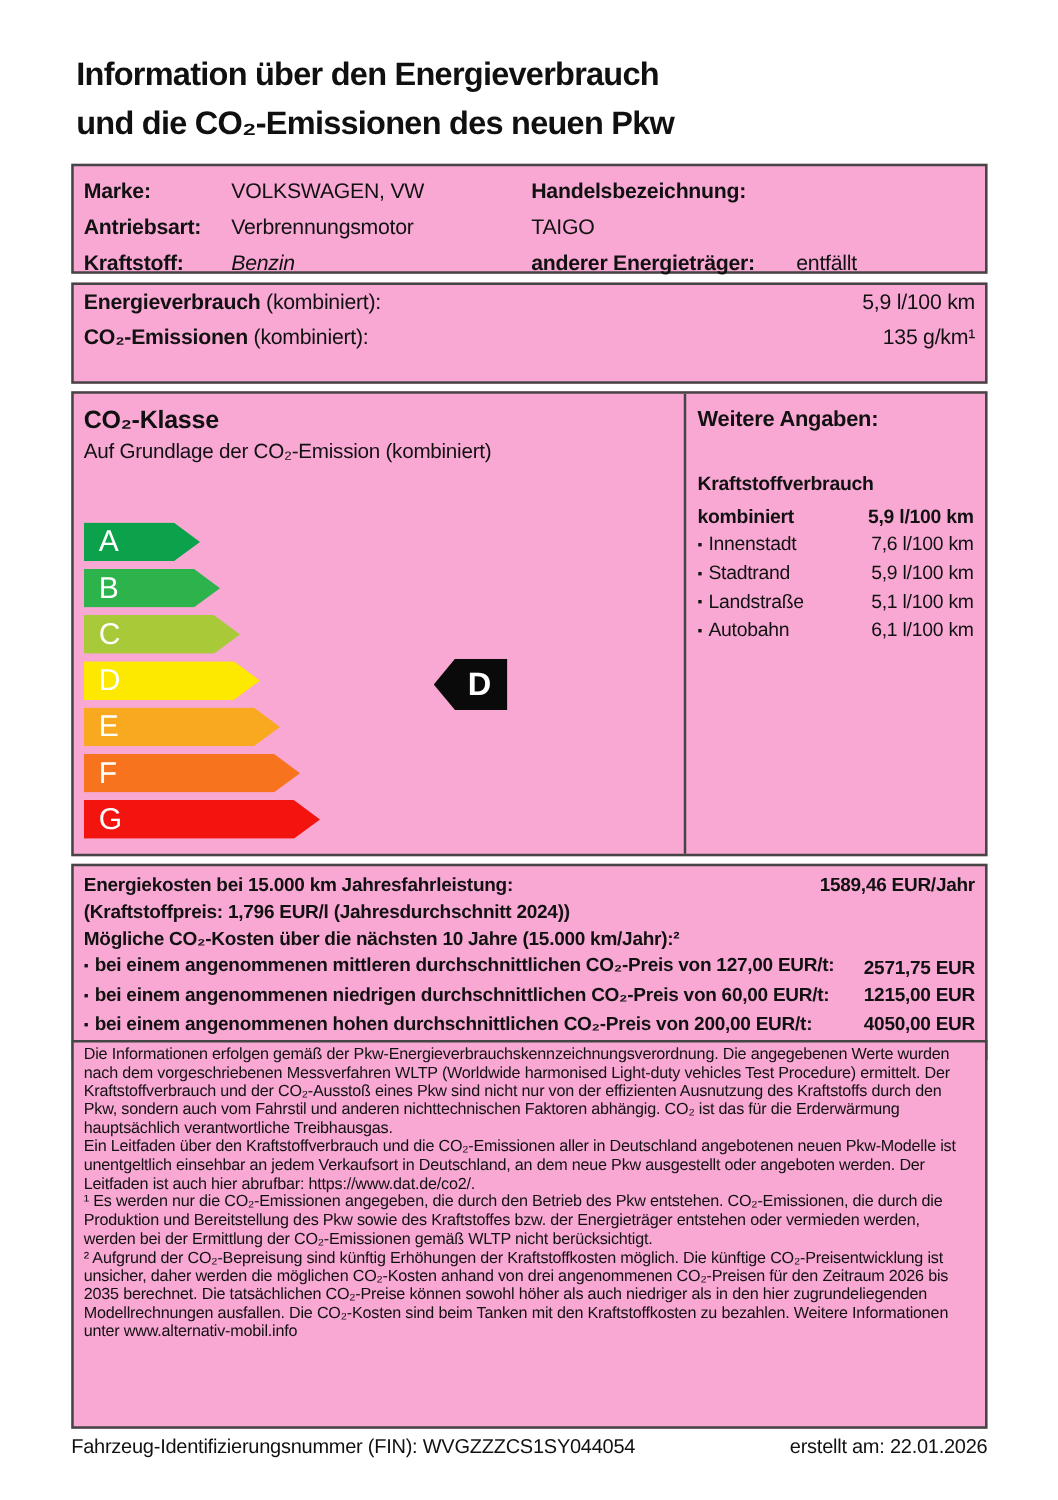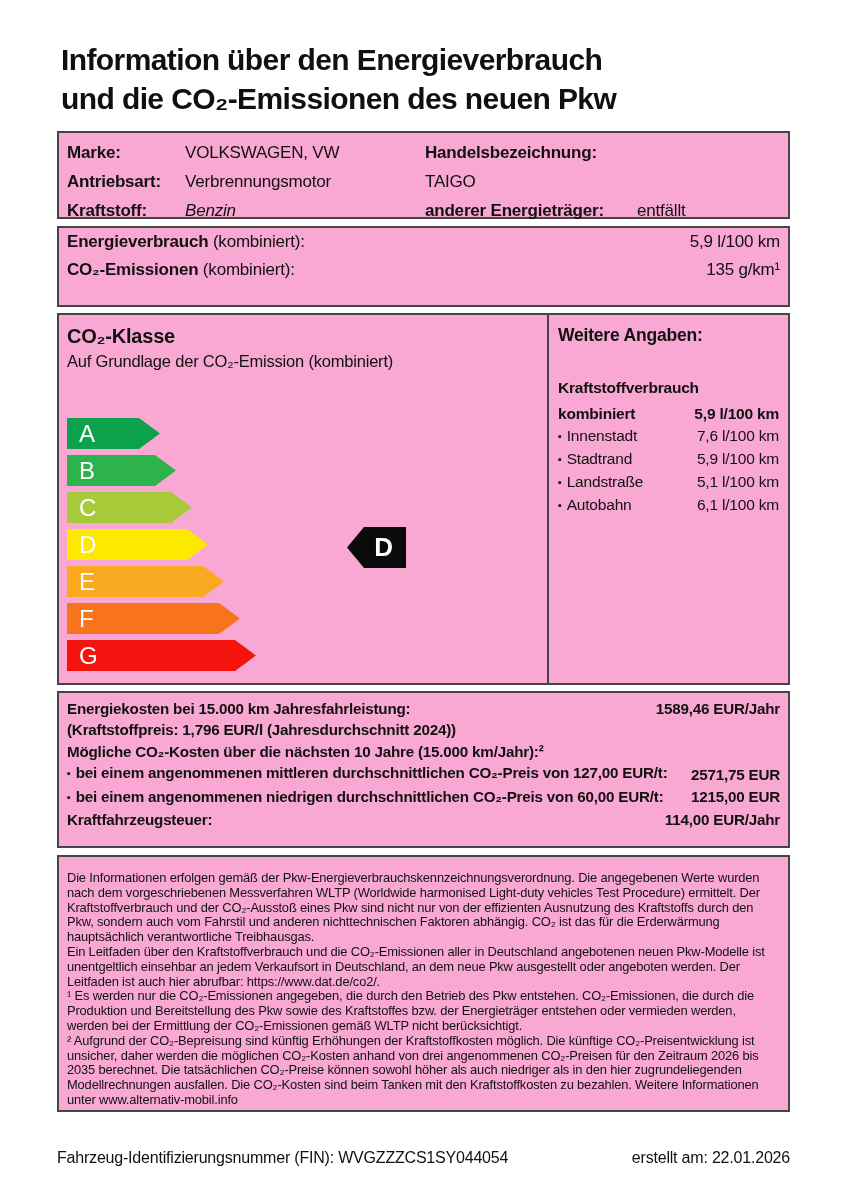--- a/index.html
+++ b/index.html
@@ -9,21 +9,21 @@
     font-family: "Liberation Sans", sans-serif;
     color: #111;
     position: relative;
     letter-spacing: -0.2px;
   }
   .page { position: absolute; inset: 0; }
 
   
   .title {
     position: absolute; left: 61px; top: 40px;
-    font-size: 30px; font-weight: bold; line-height: 39px; letter-spacing: -0.6px;
+    font-size: 26px; font-weight: bold; line-height: 39px; letter-spacing: -0.6px;
     color: #101010;
   }
 
   
   .box {
     position: absolute; left: 57px; width: 733px;
     border: 2px solid #454545; background: #f9a8d4;
   }
 
   
@@ -63,21 +63,21 @@
   .wa-row.bold { font-weight: bold; }
   .bullet { font-size: 11px; margin-right: 5px; position: relative; top: -1px; }
 
   
   .box-costs { top: 691px; height: 157px; padding: 5px 8px; font-size: 15.2px; }
   .crow { display: flex; justify-content: space-between; line-height: 21.4px; font-weight: bold; }
   .crow.bold { font-weight: bold; align-items: flex-end; }
   .crow .val { white-space: nowrap; padding-left: 12px; }
 
   
-  .box-fine { top: 855px; height: 257px; padding: 14px 8px; font-size: 12.9px; line-height: 14.8px; letter-spacing: -0.15px; }
+  .box-fine { top: 832px; height: 311px; padding: 2px 8px; font-size: 12.9px; line-height: 14.8px; letter-spacing: -0.15px; }
 
   
   .footer {
     position: absolute; left: 57px; top: 1149px; width: 733px;
     display: flex; justify-content: space-between; font-size: 16px;
   }
 </style>
 </head>
 <body>
 
@@ -169,20 +169,24 @@
       <span>Mögliche CO₂-Kosten über die nächsten 10 Jahre (15.000 km/Jahr):²</span>
     </div>
     <div class="crow bold">
       <span><span class="bullet">▪</span><span>bei einem angenommenen mittleren durchschnittlichen CO₂-Preis von 127,00 EUR/t:</span></span>
       <span class="val">2571,75 EUR</span>
     </div>
     <div class="crow">
       <span><span class="bullet">▪</span><span>bei einem angenommenen niedrigen durchschnittlichen CO₂-Preis von 60,00 EUR/t:</span></span>
       <span class="val">1215,00 EUR</span>
     </div>
+    <div class="crow">
+      <span><span class="bullet">▪</span><span>bei einem angenommenen hohen durchschnittlichen CO₂-Preis von 200,00 EUR/t:</span></span>
+      <span class="val">4050,00 EUR</span>
+    </div>
     <div class="crow bold">
       <span>Kraftfahrzeugsteuer:</span>
       <span class="val">114,00 EUR/Jahr</span>
     </div>
   </div>
 
   <div class="box box-fine">
     <div>Die Informationen erfolgen gemäß der Pkw-Energieverbrauchskennzeichnungsverordnung. Die angegebenen Werte wurden nach dem vorgeschriebenen Messverfahren WLTP (Worldwide harmonised Light-duty vehicles Test Procedure) ermittelt. Der Kraftstoffverbrauch und der CO₂-Ausstoß eines Pkw sind nicht nur von der effizienten Ausnutzung des Kraftstoffs durch den Pkw, sondern auch vom Fahrstil und anderen nichttechnischen Faktoren abhängig. CO₂ ist das für die Erderwärmung hauptsächlich verantwortliche Treibhausgas.</div>
     <div>Ein Leitfaden über den Kraftstoffverbrauch und die CO₂-Emissionen aller in Deutschland angebotenen neuen Pkw-Modelle ist unentgeltlich einsehbar an jedem Verkaufsort in Deutschland, an dem neue Pkw ausgestellt oder angeboten werden. Der Leitfaden ist auch hier abrufbar: https://www.dat.de/co2/.</div>
     <div>¹ Es werden nur die CO₂-Emissionen angegeben, die durch den Betrieb des Pkw entstehen. CO₂-Emissionen, die durch die Produktion und Bereitstellung des Pkw sowie des Kraftstoffes bzw. der Energieträger entstehen oder vermieden werden, werden bei der Ermittlung der CO₂-Emissionen gemäß WLTP nicht berücksichtigt.</div>

